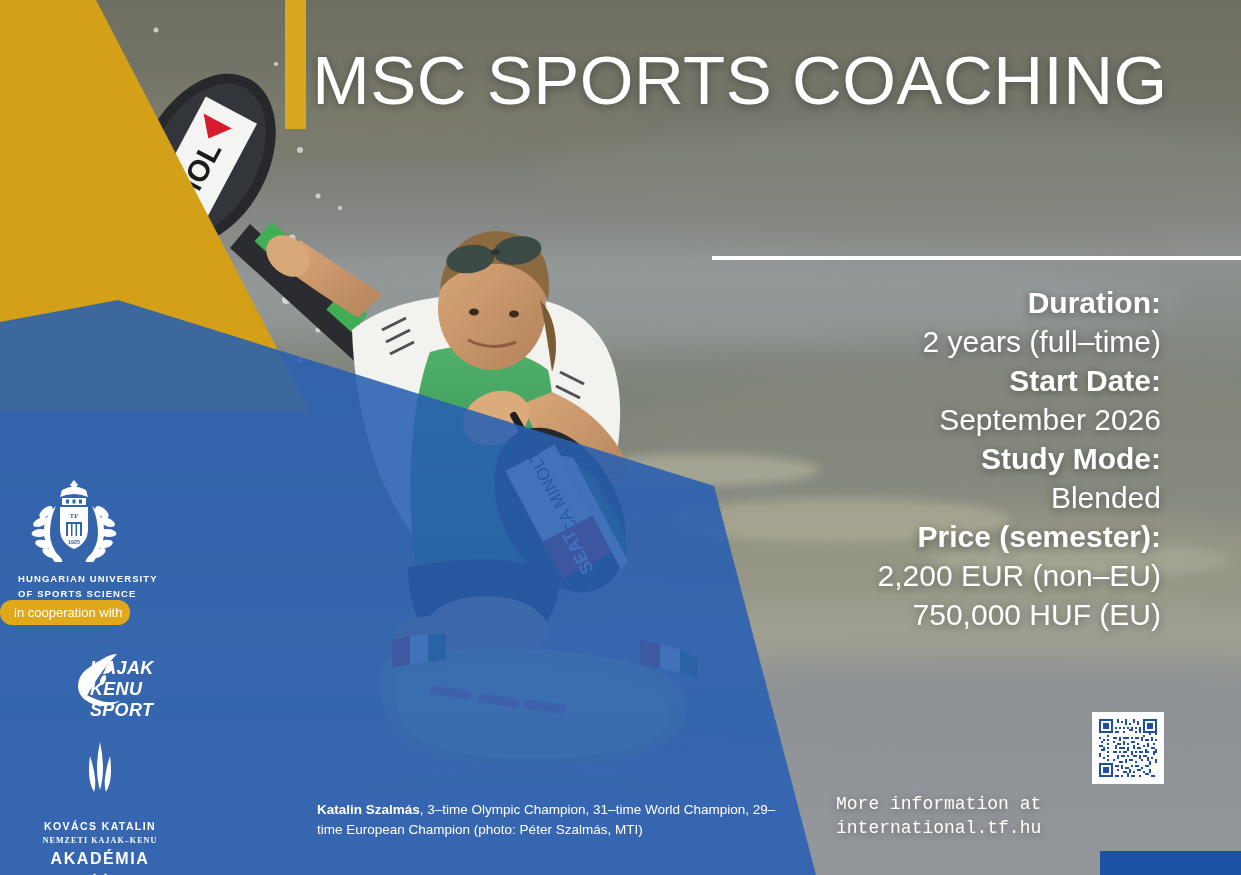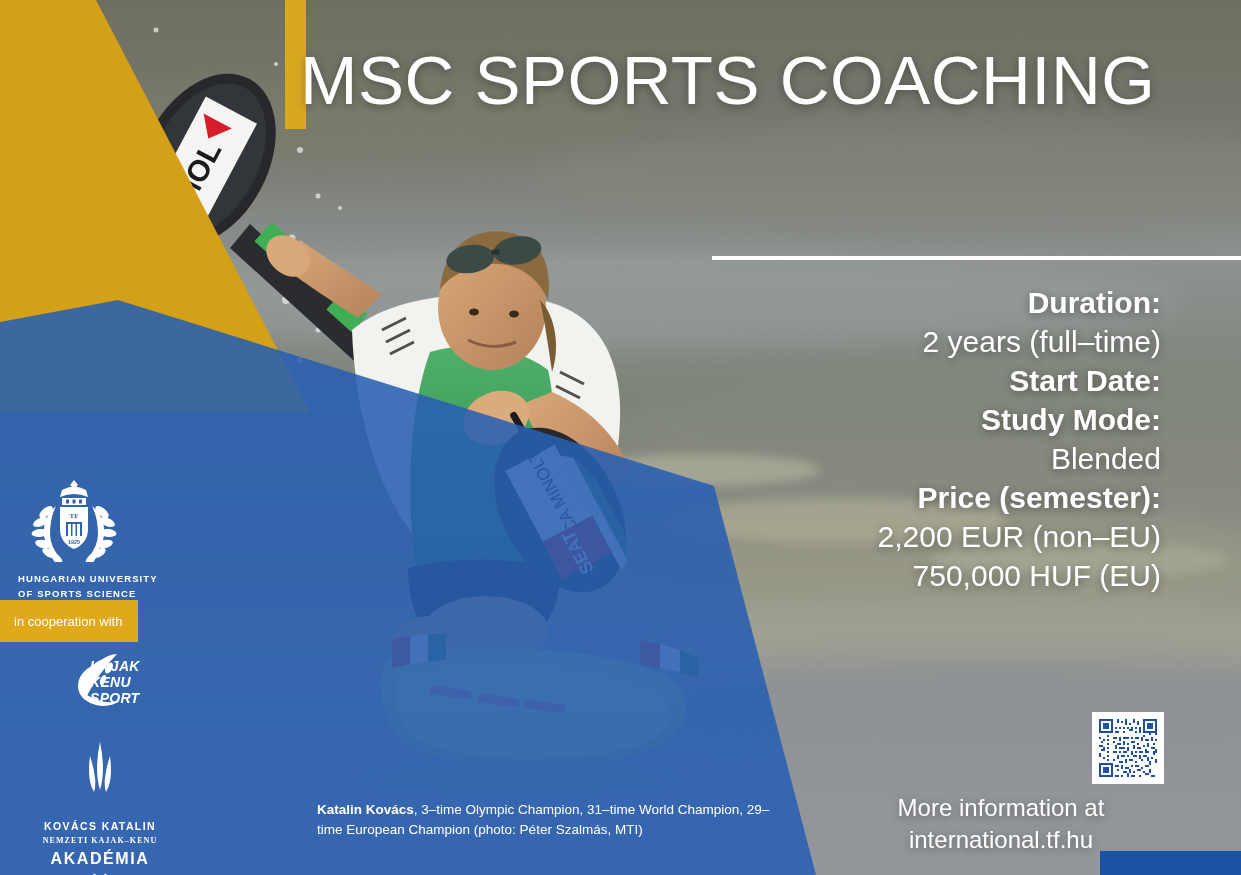--- a/index.html
+++ b/index.html
@@ -34,21 +34,21 @@
     background:#1b52a4;
   }
   #title-rule {
     left:712px; top:256px; width:529px; height:4px;
     background:#ffffff;
   }
 
   
   #title-block {
     position:absolute; left:300px; top:46px; width:880px;
-    text-align:left; color:#fff;
+    text-align:center; color:#fff;
     text-shadow:0 2px 10px rgba(0,0,0,.35);
   }
   #title-main {
     font-size:69px; line-height:1.02; font-weight:400;
     letter-spacing:.5px; white-space:nowrap;
   }
   #title-sub {
     font-size:69px; line-height:1.12; font-weight:400;
     letter-spacing:.2px;
   }
@@ -62,51 +62,52 @@
   #details .lbl { font-size:30px; font-weight:bold; display:block; }
   #details .val { font-size:30px; font-weight:400; display:block; }
 
   
   #uni-logo { position:absolute; left:18px; top:478px; width:156px; text-align:left; }
   #uni-name {
     margin-top:6px; color:#fff; font-size:9.5px; font-weight:bold;
     letter-spacing:1.1px; line-height:1.55;
   }
   #coop-band {
-    position:absolute; left:0; top:600px; height:42px;
+    position:absolute; left:0; top:600px; height:25px;
     background:#e0a81b; color:#fff;
-    font-size:13px; padding:0 16px 0 14px;
-    display:flex; align-items:center;
+    font-size:13px; padding:0 8px 0 14px;
+    display:flex; align-items:center;border-radius:12px;
   }
   #kajak-logo { position:absolute; left:40px; top:652px; width:120px; }
   #kajak-text {
     position:absolute; left:90px; top:658px; color:#fff;
-    font-size:14px; font-weight:bold; line-height:1.16;
+    font-size:18px; font-weight:bold; line-height:1.16;
     font-style:italic; letter-spacing:.3px;
   }
   #kka-logo { position:absolute; left:20px; top:742px; width:160px; text-align:center; }
   #kka-name { color:#fff; line-height:1.5; margin-top:2px; }
   #kka-name .l1 { font-size:10.5px; font-weight:bold; letter-spacing:1.4px; display:block;margin-top:15px; }
   #kka-name .l2 { font-size:8px;  font-weight:bold; letter-spacing:1.1px; display:block;font-family:Liberation Serif, serif; }
   #kka-name .l3 { font-size:16px; font-weight:bold; letter-spacing:1.6px; display:block; }
 
   
   #caption {
     position:absolute; left:317px; top:800px; width:470px;
     color:#fff; font-size:13.5px; line-height:1.45;
   }
   #caption b { font-weight:bold; }
 
   
   #qr-wrap { position:absolute; left:1092px; top:712px; width:72px; height:72px; background:#fff; padding:3px; }
   #qr-wrap svg { display:block; }
   #more-info {
     position:absolute; right:75px; top:792px; width:330px;
-    text-align:center; color:#fff; font-size:24px; line-height:1.35;
+    color:#fff; font-size:18px; line-height:1.35;
     text-shadow:0 2px 8px rgba(0,0,0,.35);
+    font-family:Liberation Mono, monospace;
   }
 </style>
 </head>
 <body>
 
 <div id="poster">
 
   <svg id="photo" viewBox="0 0 1241 875" preserveAspectRatio="none">
     <defs>
       <linearGradient id="waterGrad" x1="0" y1="0" x2="0" y2="1">
@@ -286,20 +287,21 @@
   <div class="shape" id="title-rule"></div>
 
   <div id="title-block">
     <div id="title-main">MSC SPORTS COACHING</div>
   </div>
 
   <div id="details">
     <span class="lbl">Duration:</span>
     <span class="val">2 years (full–time)</span>
     <span class="lbl">Start Date:</span>
+    <span class="val">September 2026</span>
     <span class="lbl">Study Mode:</span>
     <span class="val">Blended</span>
     <span class="lbl">Price (semester):</span>
     <span class="val">2,200 EUR (non–EU)</span>
     <span class="val">750,000 HUF (EU)</span>
   </div>
 
   <div id="uni-logo">
     <svg width="112" height="84" viewBox="0 0 112 84">
       <g fill="#ffffff">
@@ -387,21 +389,21 @@
       <span class="l1">KOVÁCS KATALIN</span>
       <span class="l2">NEMZETI KAJAK–KENU</span>
       <span class="l3">AKADÉMIA</span>
     </div>
     <svg width="14" height="12" viewBox="0 0 14 12" style="margin-top:2px">
       <path d="M1 1 L7 11 L13 1" stroke="#ffffff" stroke-width="2.2" fill="none"></path>
     </svg>
   </div>
 
   <div id="caption">
-    <b>Katalin Kovács</b><span>, 3–time Olympic Champion, 31–time World Champion, 29–time European Champion (photo: Péter Szalmás, MTI)</span>
+    <b>Katalin Szalmás</b><span>, 3–time Olympic Champion, 31–time World Champion, 29–time European Champion (photo: Péter Szalmás, MTI)</span>
   </div>
 
   <div id="qr-wrap">
     <svg width="66" height="66" viewBox="0 0 33 33" shape-rendering="crispEdges">
       <rect width="33" height="33" fill="#ffffff"></rect>
       <g fill="#1e4fa0">
 
         <path d="M2 2h7v7H2z"></path>
           <path d="M3 3h5v5H3z" fill="#fff"></path>
           <path d="M4 4h3v3H4z" fill="#1e4fa0"></path>

